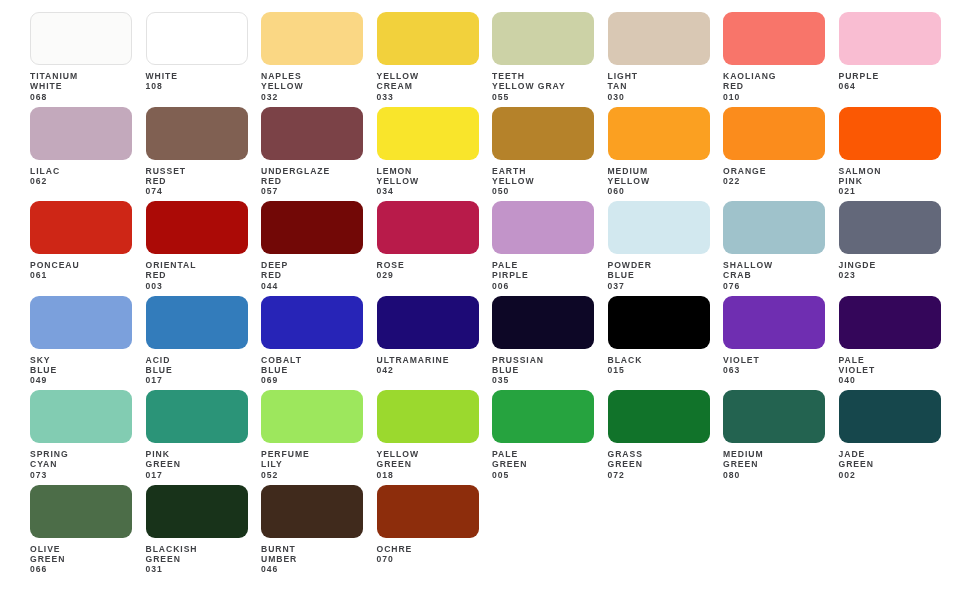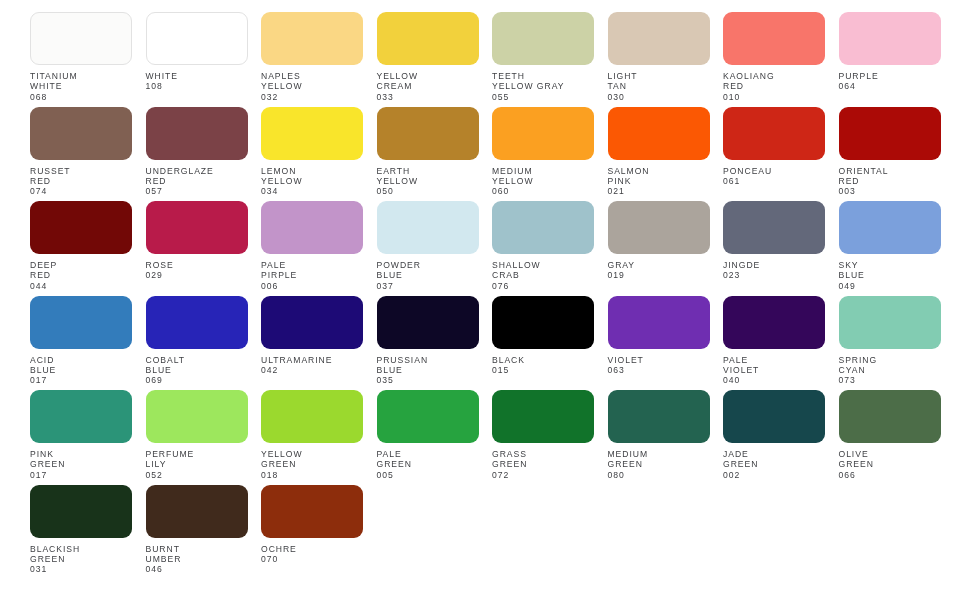--- a/index.html
+++ b/index.html
@@ -16,20 +16,21 @@
     -webkit-font-smoothing: antialiased;
   }
 
   #swatch-sheet {
     position: relative;
     width: 970px;
     height: 600px;
     background: #ffffff;
     box-sizing: border-box;
     padding: 12px 0 0 30px;
+    font-weight: bold;
   }
 
   .swatch-grid {
     display: grid;
     grid-template-columns: repeat(8, 102px);
     grid-column-gap: 13.5px;
     grid-template-rows: repeat(6, 94.5px);
     grid-row-gap: 0px;
     width: 942px;
   }
@@ -130,20 +131,27 @@
         </div>
       </div>
       <div class="swatch-cell">
         <div class="swatch-chip" style="background: rgb(249, 189, 210);"></div>
         <div class="swatch-label">
           <span class="swatch-name-line">PURPLE</span>
           <span class="swatch-code">064</span>
         </div>
       </div>
       <div class="swatch-cell">
+        <div class="swatch-chip" style="background: rgb(195, 169, 188);"></div>
+        <div class="swatch-label">
+          <span class="swatch-name-line">LILAC</span>
+          <span class="swatch-code">062</span>
+        </div>
+      </div>
+      <div class="swatch-cell">
         <div class="swatch-chip" style="background: rgb(128, 96, 82);"></div>
         <div class="swatch-label">
           <span class="swatch-name-line">RUSSET</span>
           <span class="swatch-name-line">RED</span>
           <span class="swatch-code">074</span>
         </div>
       </div>
       <div class="swatch-cell">
         <div class="swatch-chip" style="background: rgb(123, 66, 71);"></div>
         <div class="swatch-label">
@@ -170,20 +178,27 @@
       </div>
       <div class="swatch-cell">
         <div class="swatch-chip" style="background: rgb(251, 160, 33);"></div>
         <div class="swatch-label">
           <span class="swatch-name-line">MEDIUM</span>
           <span class="swatch-name-line">YELLOW</span>
           <span class="swatch-code">060</span>
         </div>
       </div>
       <div class="swatch-cell">
+        <div class="swatch-chip" style="background: rgb(251, 140, 28);"></div>
+        <div class="swatch-label">
+          <span class="swatch-name-line">ORANGE</span>
+          <span class="swatch-code">022</span>
+        </div>
+      </div>
+      <div class="swatch-cell">
         <div class="swatch-chip" style="background: rgb(251, 88, 3);"></div>
         <div class="swatch-label">
           <span class="swatch-name-line">SALMON</span>
           <span class="swatch-name-line">PINK</span>
           <span class="swatch-code">021</span>
         </div>
       </div>
       <div class="swatch-cell">
         <div class="swatch-chip" style="background: rgb(206, 38, 22);"></div>
         <div class="swatch-label">
@@ -232,27 +247,20 @@
       </div>
       <div class="swatch-cell">
         <div class="swatch-chip" style="background: rgb(159, 194, 203);"></div>
         <div class="swatch-label">
           <span class="swatch-name-line">SHALLOW</span>
           <span class="swatch-name-line">CRAB</span>
           <span class="swatch-code">076</span>
         </div>
       </div>
       <div class="swatch-cell">
-        <div class="swatch-chip" style="background: rgb(171, 164, 156);"></div>
-        <div class="swatch-label">
-          <span class="swatch-name-line">GRAY</span>
-          <span class="swatch-code">019</span>
-        </div>
-      </div>
-      <div class="swatch-cell">
         <div class="swatch-chip" style="background: rgb(99, 104, 122);"></div>
         <div class="swatch-label">
           <span class="swatch-name-line">JINGDE</span>
           <span class="swatch-code">023</span>
         </div>
       </div>
       <div class="swatch-cell">
         <div class="swatch-chip" style="background: rgb(123, 160, 220);"></div>
         <div class="swatch-label">
           <span class="swatch-name-line">SKY</span>

